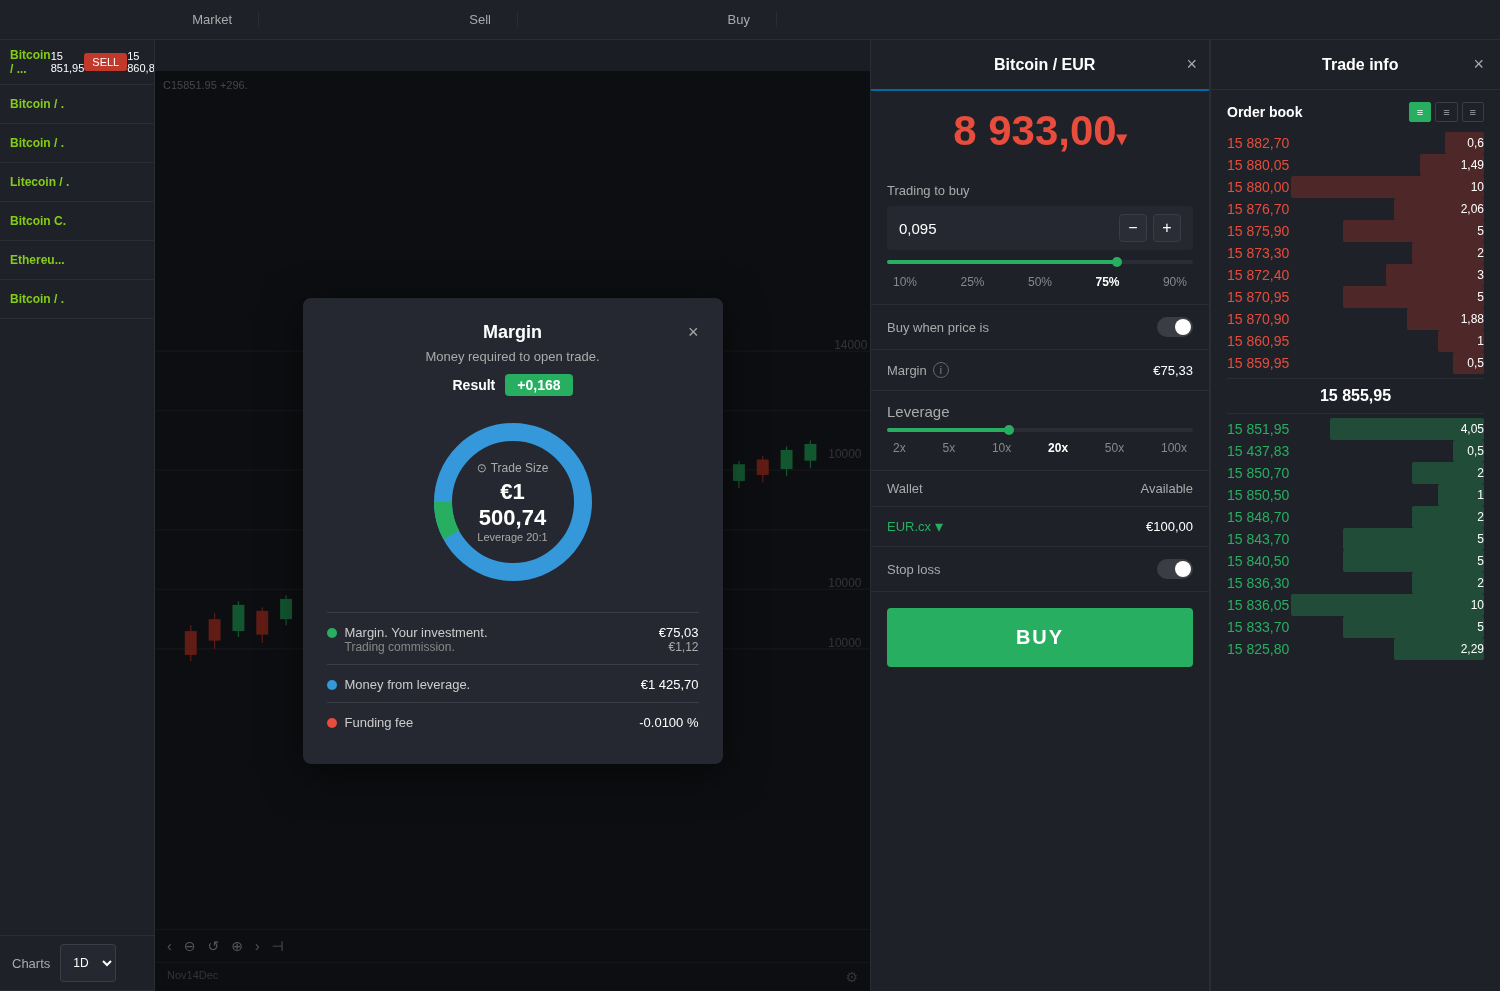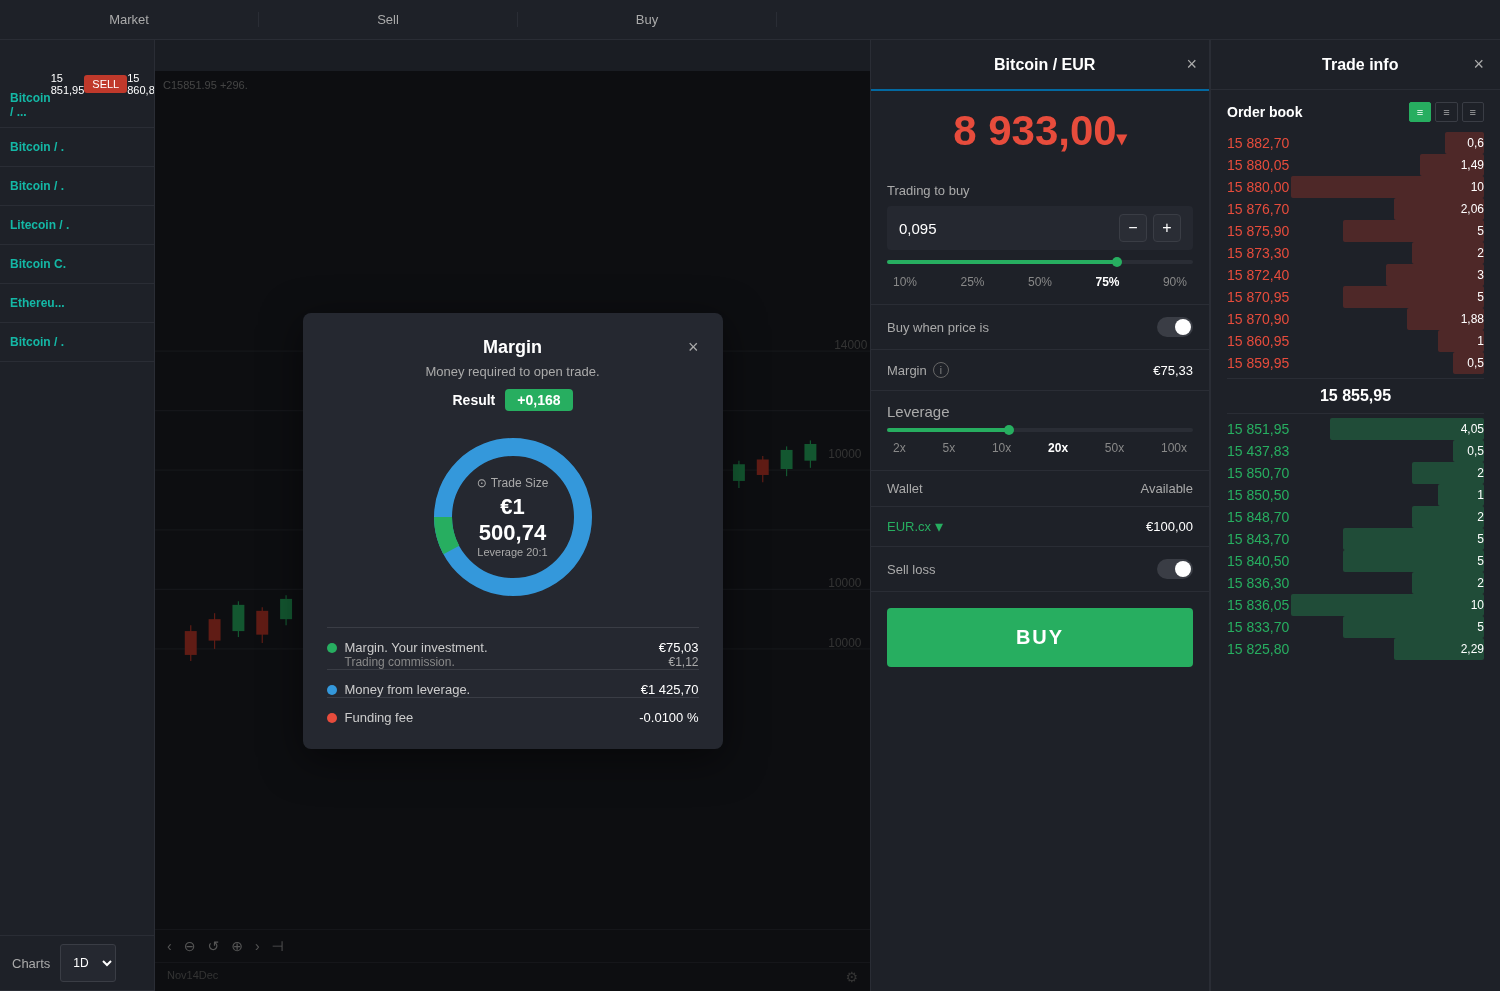--- a/index.html
+++ b/index.html
@@ -17,21 +17,21 @@
     
     .header-bar {
       display: flex;
       background: #1e2128;
       border-bottom: 1px solid #2a2d35;
       height: 40px;
       align-items: center;
     }
     .header-col {
       flex: 1;
-      text-align: center;
+      text-align: right;
       color: #aaa;
       font-size: 13px;
       padding: 0 26px;
       border-right: 1px solid #2a2d35;
     }
     .header-col:last-child { border-right: none; }
 
     
     .main-content {
       display: flex;
@@ -48,24 +48,23 @@
       flex-direction: column;
       overflow: hidden;
     }
     .market-item {
       padding: 12px 10px;
       border-bottom: 1px solid #2a2d35;
       cursor: pointer;
       font-size: 12px;
     }
     .market-item-name {
-      color: #14b8a6;
+      color: #84cc16;
       font-size: 12px;
       font-weight: bold;
-      margin-top: 43px;
     }
     .market-item-header {
       display: flex;
       justify-content: space-between;
       align-items: center;
       padding: 8px 10px;
       background: #1e2128;
       border-bottom: 1px solid #2a2d35;
     }
     .market-item-header .sell-btn {
@@ -574,21 +573,21 @@
       display: flex;
       flex-direction: column;
       gap: 12px;
       padding-top: 12px;
       border-top: 1px solid #3a3d45;
     }
     .detail-row {
       display: flex;
       justify-content: space-between;
       align-items: center;
-      padding-bottom: 0;
+      padding-bottom: 10px;
       border-bottom: 1px solid #3a3d45;
     }
     .detail-row:last-child {
       border-bottom: none;
     }
     .detail-left {
       display: flex;
       align-items: flex-start;
       gap: 8px;
       font-size: 13px;
@@ -914,21 +913,21 @@
     </div>
     <div class="wallet-row">
       <div class="wallet-select">
         <span class="wallet-name">EUR.cx</span>
         <span style="color:#27ae60;">▾</span>
       </div>
       <span class="wallet-amount">€100,00</span>
     </div>
 
     <div class="toggle-row">
-      <span class="toggle-label">Sell loss</span>
+      <span class="toggle-label">Stop loss</span>
       <div class="toggle">
         <div class="toggle-knob"></div>
       </div>
     </div>
 
     <button class="buy-button">BUY</button>
   </div>
 
   <div class="trade-info-panel">
     <div class="trade-info-header">

